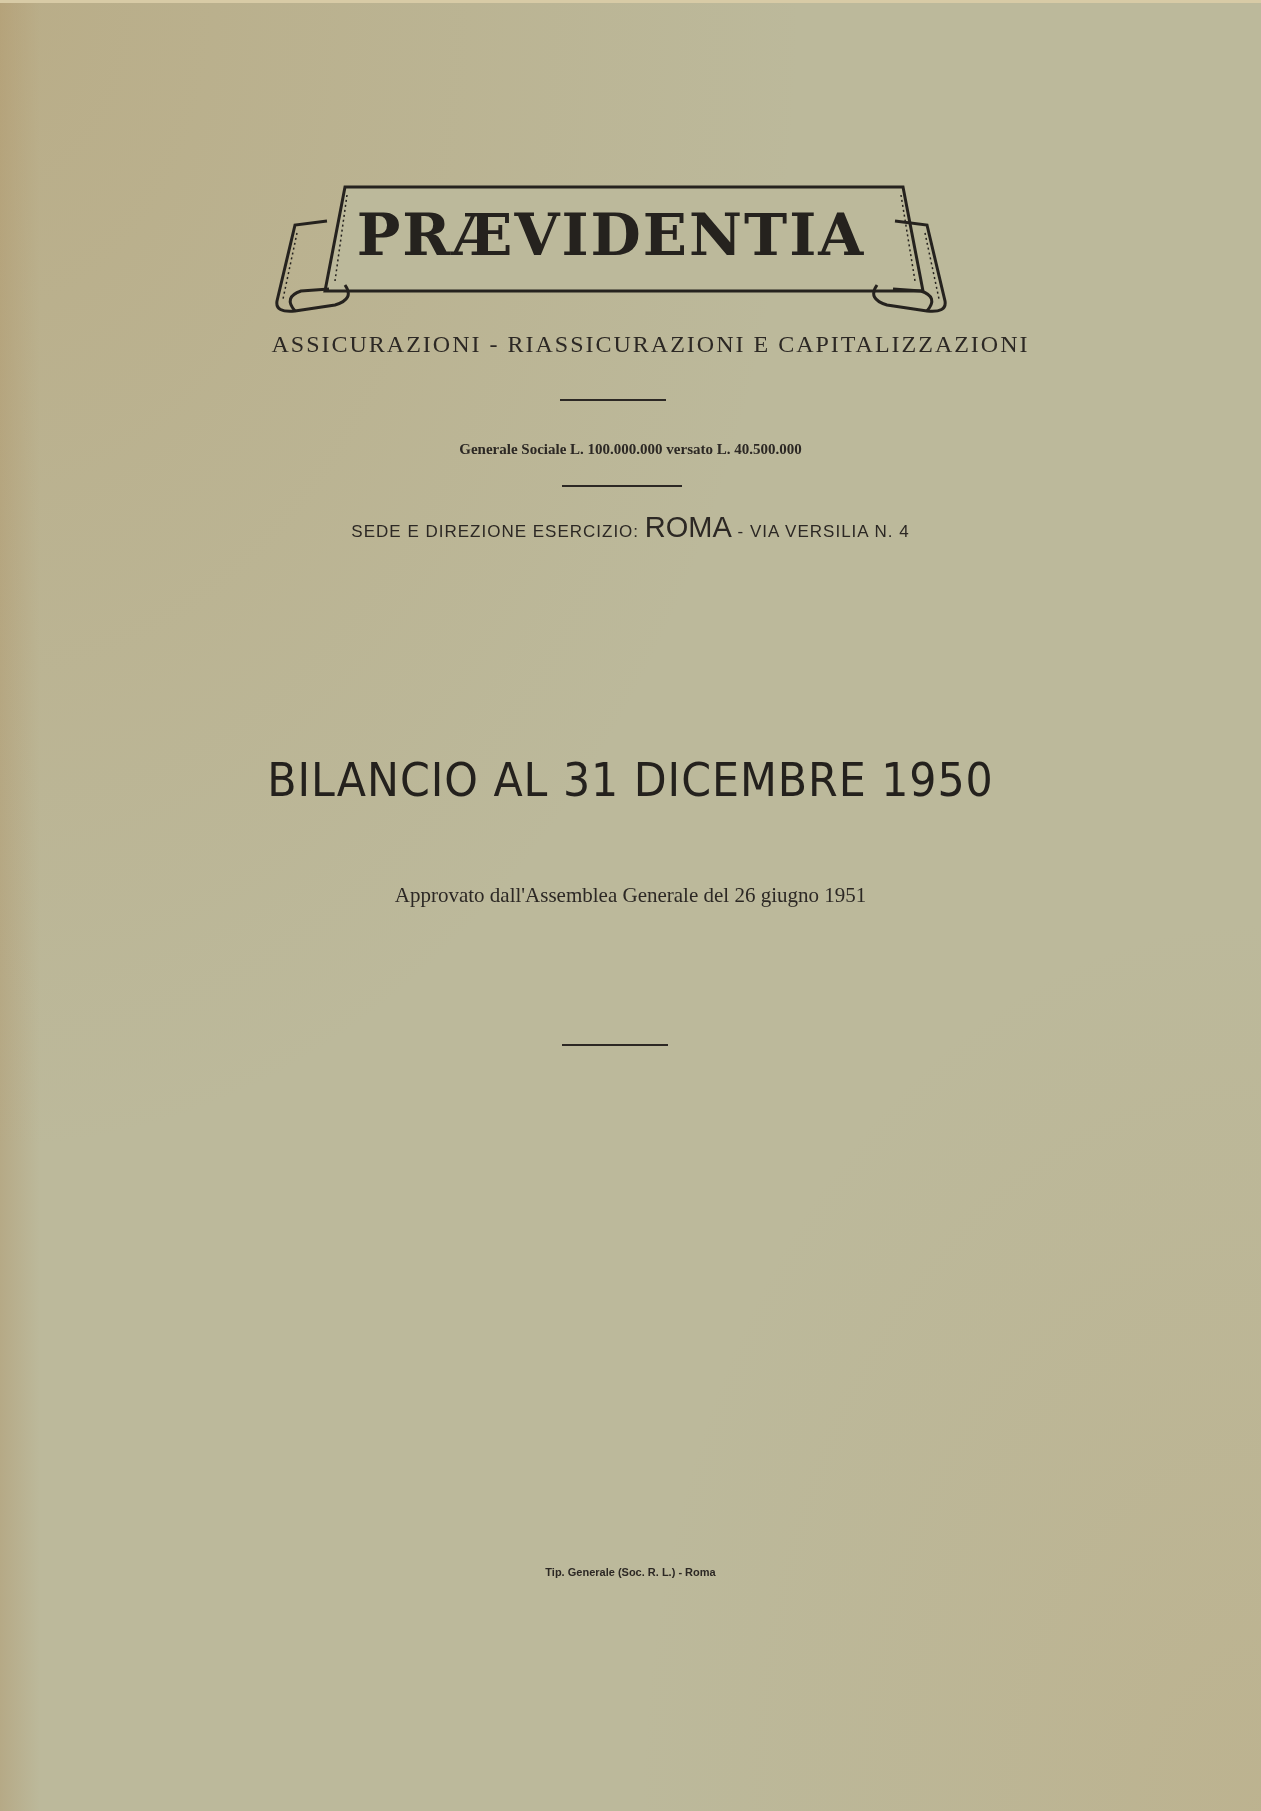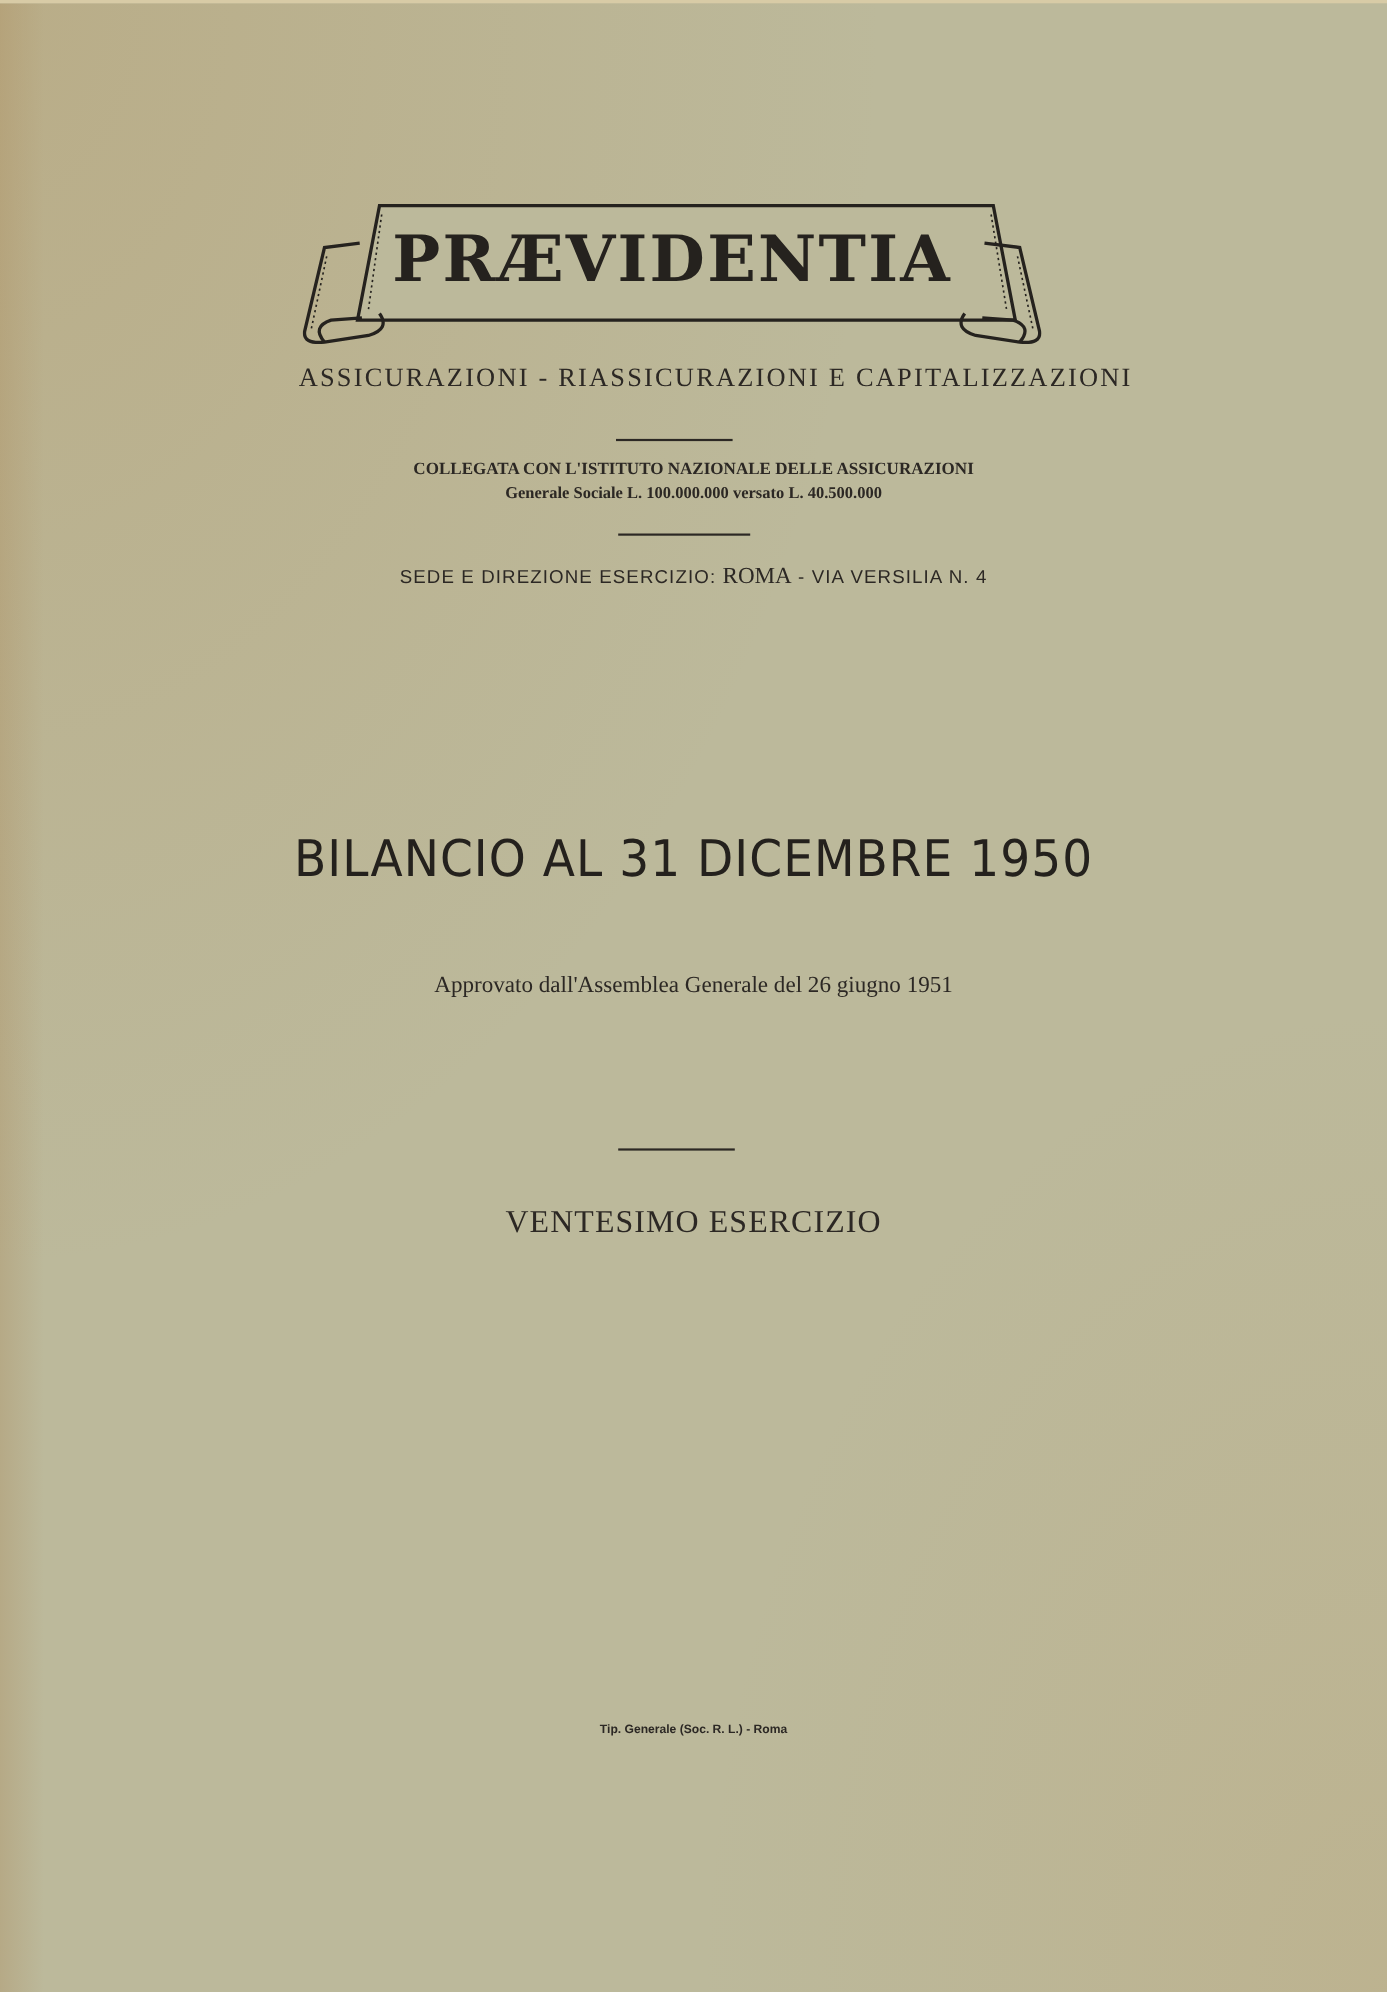--- a/index.html
+++ b/index.html
@@ -27,21 +27,21 @@
     font-family: "DejaVu Serif", serif; font-weight: bold;
     font-size: 58px; letter-spacing: 2px; color: #25221e;
   }
 
   .line1 { top: 328px; font-family: "Liberation Serif", serif; font-size: 24px; letter-spacing: 2px; color: #2c2824; margin-left: 40px; }
   .line2 { top: 366px; font-family: "Liberation Serif", serif; font-size: 16px; letter-spacing: 4px; color: #2c2824; }
   .rule { position: absolute; height: 2px; background: #2c2824; }
   .line3 { top: 415px; font-family: "Liberation Serif", serif; font-weight: bold; font-size: 15.5px; color: #2c2824; }
   .line4 { top: 438px; font-family: "Liberation Serif", serif; font-weight: bold; font-size: 15px; color: #2c2824; }
   .line5 { top: 508px; font-family: "Liberation Sans", sans-serif; font-size: 17px; letter-spacing: 1px; color: #2c2824; }
-  .line5 .big { font-size: 21px; font-family: Liberation Serif, serif; letter-spacing: 0; }
+  .line5 .big { font-size: 29px; font-family: Liberation Sans, sans-serif; letter-spacing: 0; }
 
   .title { top: 750px; font-family: "DejaVu Sans", sans-serif; font-size: 46px; letter-spacing: 1px; color: #24211d; transform: scaleX(0.93); }
   .subtitle { top: 864px; font-family: "Liberation Serif", serif; font-size: 21px; color: #2c2824; margin-top: 16px; }
   .exercise { top: 1092px; font-family: "Liberation Serif", serif; font-size: 29px; letter-spacing: 1px; color: #2c2824; }
   .printer { top: 1563px; font-family: "Liberation Sans", sans-serif; font-weight: bold; font-size: 11px; color: #2c2824; }
 </style>
 </head>
 <body>
 
 <div class="page">
@@ -64,30 +64,28 @@
         <line x1="22" y1="52" x2="8" y2="118" stroke-dasharray="2 3"></line>
         <line x1="650" y1="52" x2="664" y2="118" stroke-dasharray="2 3"></line>
       </g>
     </svg>
     <div class="brand">PRÆVIDENTIA</div>
   </div>
 
   <div class="center line1">ASSICURAZIONI - RIASSICURAZIONI E CAPITALIZZAZIONI</div>
   <div class="rule" style="left:560px; top:396px; width:106px;"></div>
 
-  <div class="center line3">COLLEGATA CON L'ISTITUTO NAZIONALE DELLE ASSICURAZIONI</div>
   <div class="center line4">Generale Sociale L. 100.000.000 versato L. 40.500.000</div>
   <div class="rule" style="left:562px; top:482px; width:120px;"></div>
 
   <div class="center line5">
     <span>SEDE E DIREZIONE ESERCIZIO:</span>
     <span class="big">ROMA</span>
     <span>- VIA VERSILIA N. 4</span>
   </div>
 
   <div class="center title">BILANCIO AL 31 DICEMBRE 1950</div>
   <div class="center subtitle">Approvato dall'Assemblea Generale del 26 giugno 1951</div>
 
   <div class="rule" style="left:562px; top:1041px; width:106px;"></div>
-  <div class="center exercise">VENTESIMO ESERCIZIO</div>
 
   <div class="center printer">Tip. Generale (Soc. R. L.) - Roma</div>
 </div>
 
 </body></html>

